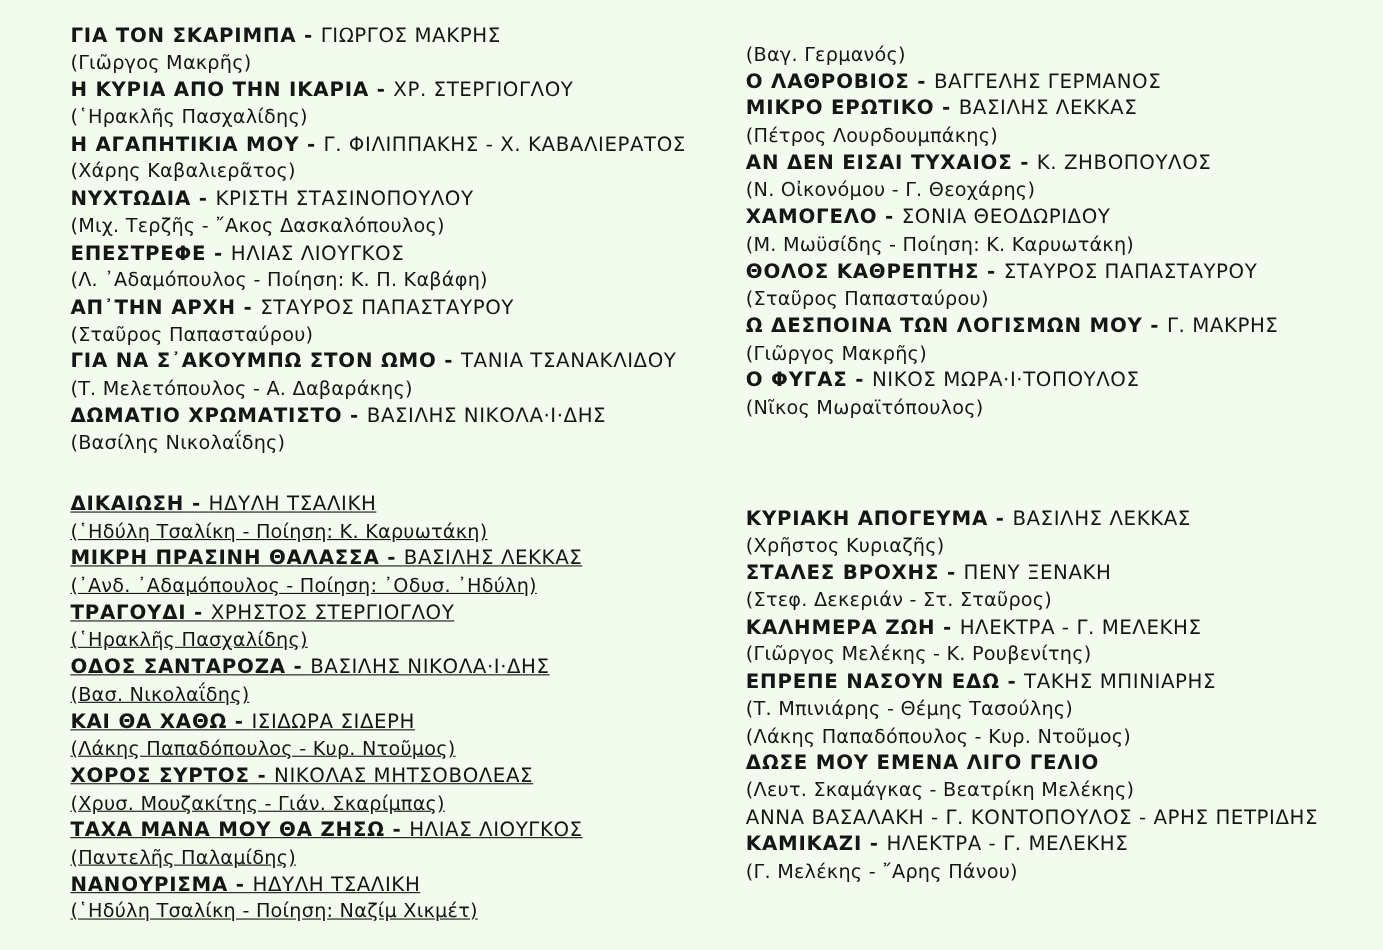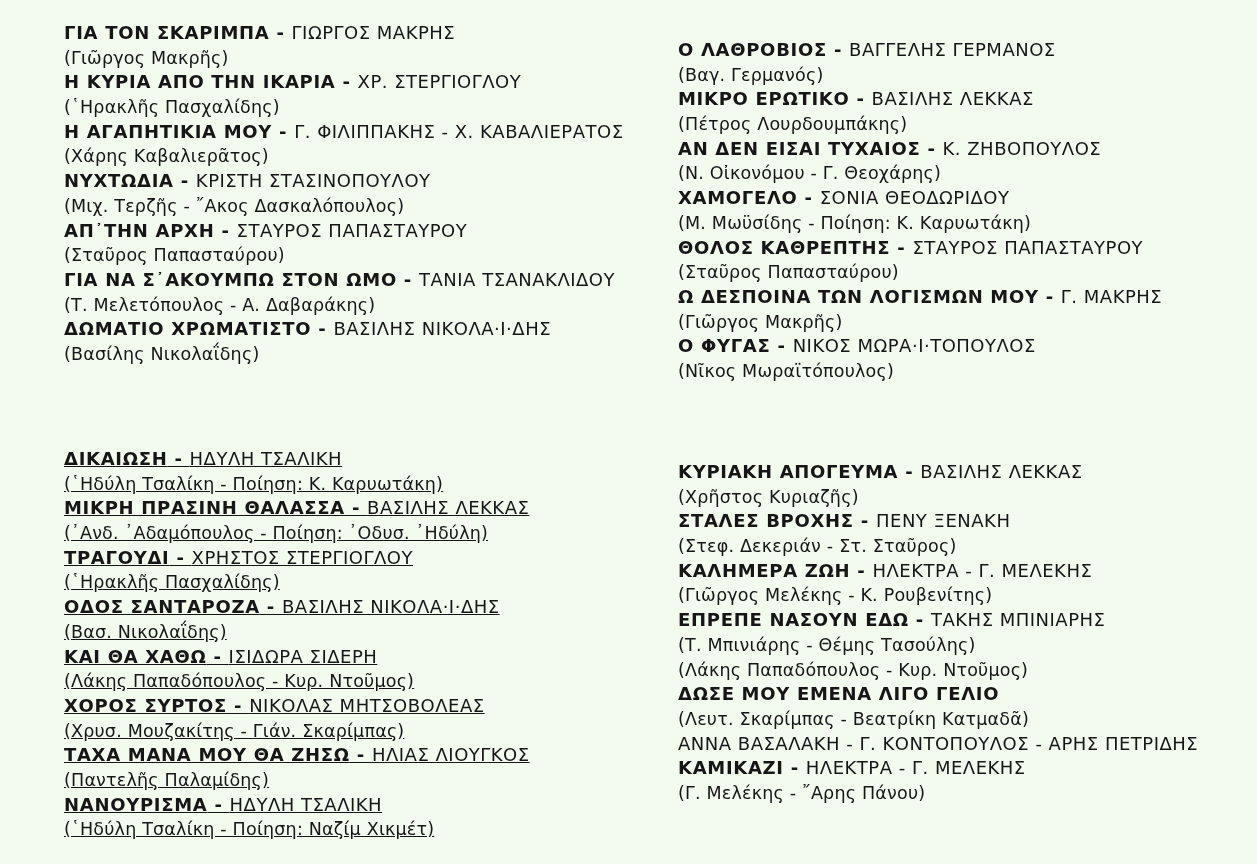--- a/index.html
+++ b/index.html
@@ -83,20 +83,29 @@
   <div class="entry">
     <div class="line caps">
       <span class="title">ΝΥΧΤΩΔΙΑ</span><span class="sep"> - </span><span class="artist">ΚΡΙΣΤΗ ΣΤΑΣΙΝΟΠΟΥΛΟΥ</span>
     </div>
     <div class="line credit">
       <span>(Μιχ. Τερζῆς - ῎Ακος Δασκαλόπουλος)</span>
     </div>
 
   </div>
 
+  <div class="entry">
+    <div class="line caps">
+      <span class="title">ΕΠΕΣΤΡΕΦΕ</span><span class="sep"> - </span><span class="artist">ΗΛΙΑΣ ΛΙΟΥΓΚΟΣ</span>
+    </div>
+    <div class="line credit">
+      <span>(Λ. ᾽Αδαμόπουλος - Ποίηση: Κ. Π. Καβάφη)</span>
+    </div>
+
+  </div>
 
   <div class="entry">
     <div class="line caps">
       <span class="title">ΑΠ᾽ΤΗΝ ΑΡΧΗ</span><span class="sep"> - </span><span class="artist">ΣΤΑΥΡΟΣ ΠΑΠΑΣΤΑΥΡΟΥ</span>
     </div>
     <div class="line credit">
       <span>(Σταῦρος Παπασταύρου)</span>
     </div>
 
   </div>
@@ -116,26 +125,26 @@
       <span class="title">ΔΩΜΑΤΙΟ ΧΡΩΜΑΤΙΣΤΟ</span><span class="sep"> - </span><span class="artist">ΒΑΣΙΛΗΣ ΝΙΚΟΛΑ·Ι·ΔΗΣ</span>
     </div>
     <div class="line credit">
       <span>(Βασίλης Νικολαΐδης)</span>
     </div>
 
   </div>
 </div>
   <div id="block-top-right" class="block">
   <div class="entry">
+    <div class="line credit">
+      <span>(Βαγ. Γερμανός)</span>
+    </div>
     <div class="line caps">
       <span class="title">Ο ΛΑΘΡΟΒΙΟΣ</span><span class="sep"> - </span><span class="artist">ΒΑΓΓΕΛΗΣ ΓΕΡΜΑΝΟΣ</span>
     </div>
-    <div class="line credit">
-      <span>(Βαγ. Γερμανός)</span>
-    </div>
 
   </div>
 
   <div class="entry">
     <div class="line caps">
       <span class="title">ΜΙΚΡΟ ΕΡΩΤΙΚΟ</span><span class="sep"> - </span><span class="artist">ΒΑΣΙΛΗΣ ΛΕΚΚΑΣ</span>
     </div>
     <div class="line credit">
       <span>(Πέτρος Λουρδουμπάκης)</span>
     </div>
@@ -319,21 +328,21 @@
       <span>(Λάκης Παπαδόπουλος - Κυρ. Ντοῦμος)</span>
     </div>
 
   </div>
 
   <div class="entry">
     <div class="line caps">
       <span class="title">ΔΩΣΕ ΜΟΥ ΕΜΕΝΑ ΛΙΓΟ ΓΕΛΙΟ</span>
     </div>
     <div class="line credit">
-      <span>(Λευτ. Σκαρίμπας - Βεατρίκη Κατμαδᾶ)</span>
+      <span>(Λευτ. Σκαμάγκας - Βεατρίκη Μελέκης)</span>
     </div>
     <div class="line caps extra-line">
       <span class="extra">ΑΝΝΑ ΒΑΣΑΛΑΚΗ - Γ. ΚΟΝΤΟΠΟΥΛΟΣ - ΑΡΗΣ ΠΕΤΡΙΔΗΣ</span>
     </div>
   </div>
 
   <div class="entry">
     <div class="line caps">
       <span class="title">ΚΑΜΙΚΑΖΙ</span><span class="sep"> - </span><span class="artist">ΗΛΕΚΤΡΑ - Γ. ΜΕΛΕΚΗΣ</span>
     </div>

